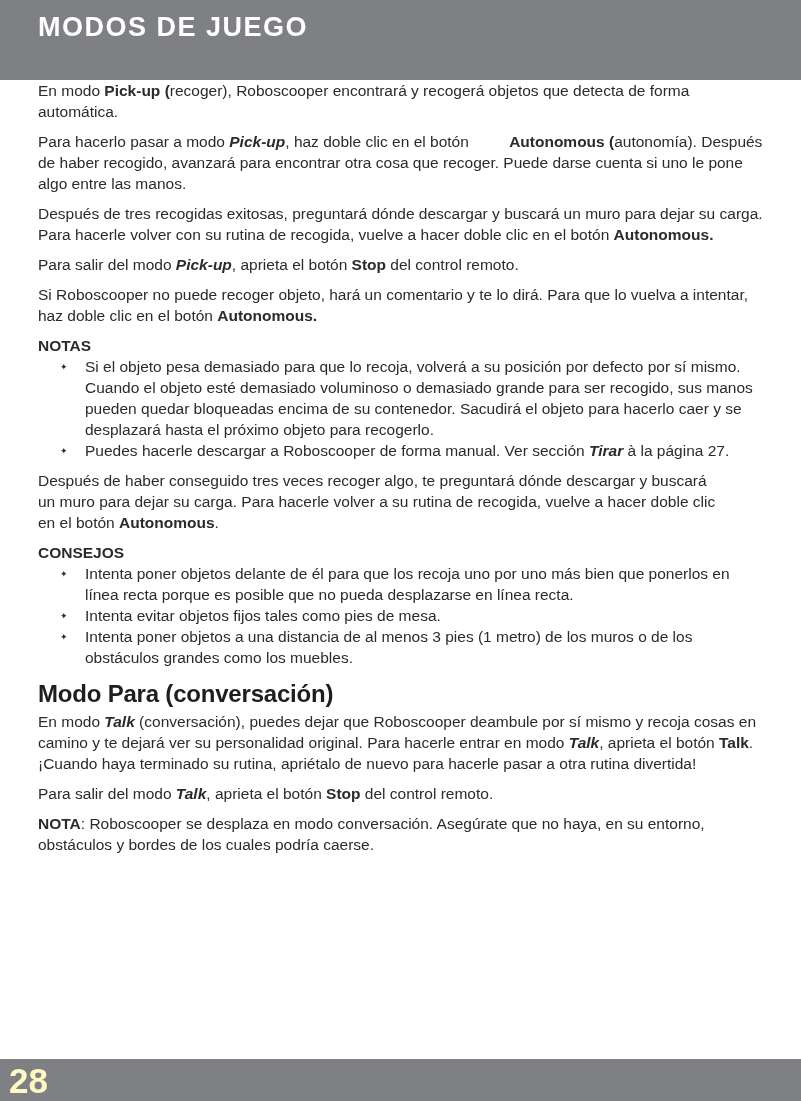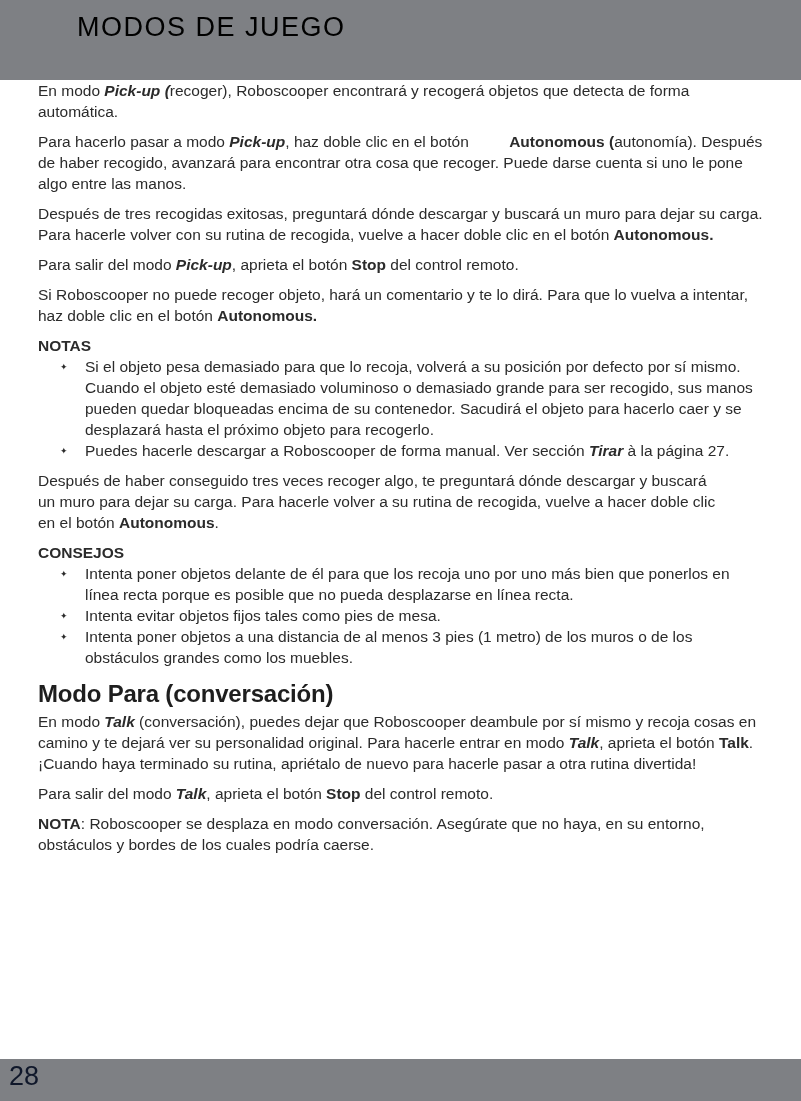--- a/index.html
+++ b/index.html
@@ -8,23 +8,22 @@
     background:#ffffff;
     font-family:"Liberation Sans",sans-serif;
     -webkit-font-smoothing:antialiased;
   }
   .header-bar{
     position:absolute;top:0;left:0;width:801px;height:80px;
     background:#7e8084;
   }
   .header-title{
     position:absolute;left:38px;top:12px;
-    color:#000000;font-size:27px;font-weight:400;letter-spacing:1.5px;
+    color:#ffffff;font-size:27px;font-weight:700;letter-spacing:1.5px;
     font-family:"Liberation Sans",sans-serif;
-    margin-left:39px;
   }
   .content{
     position:absolute;top:80px;left:38px;width:727px;
     color:#2b2b2b;font-size:15.5px;line-height:21px;
   }
   .content h2{
     font-size:24px;line-height:28px;margin:12px 0 3px;
     letter-spacing:-0.2px;color:#1e1e1e;font-weight:700;
   }
   .content p{margin:0 0 9px;}
@@ -35,33 +34,33 @@
   .content .marker{
     position:absolute;left:22px;top:1px;font-size:9px;line-height:21px;
     font-family:"DejaVu Sans",sans-serif;color:#2b2b2b;
   }
   .footer-bar{
     position:absolute;bottom:0;left:0;width:801px;height:42px;
     background:#7e8084;
   }
   .footer-page{
     position:absolute;left:9px;top:2px;
-    color:#0f172a;font-size:27px;font-weight:400;
+    color:#fef9c3;font-size:35px;font-weight:700;
   }
 </style>
 </head>
 <body>
 
 <div class="header-bar">
   <div class="header-title">MODOS DE JUEGO</div>
 </div>
 
 <div class="content">
     <section>
-      <p><span>En modo </span><span style="font-weight: 700; font-style: italic;">Pick-up (</span><span>recoger), Roboscooper encontrará y recogerá objetos que detecta de forma automática.</span></p>
+      <p><span>En modo </span><span style="font-weight: 700; ">Pick-up (</span><span>recoger), Roboscooper encontrará y recogerá objetos que detecta de forma automática.</span></p>
       <p><span>Para hacerlo pasar a modo </span><span style="font-weight: 700; font-style: italic;">Pick-up</span><span>, haz doble clic en el botón </span><span style="font-weight: 700; margin-left: 36px;">Autonomous (</span><span>autonomía). Después de haber recogido, avanzará para encontrar otra cosa que recoger. Puede darse cuenta si uno le pone algo entre las manos.</span></p>
       <p><span>Después de tres recogidas exitosas, preguntará dónde descargar y buscará un muro para dejar su carga. Para hacerle volver con su rutina de recogida, vuelve a hacer doble clic en el botón </span><span style="font-weight: 700;">Autonomous.</span></p>
       <p><span>Para salir del modo </span><span style="font-weight: 700; font-style: italic;">Pick-up</span><span>, aprieta el botón </span><span style="font-weight: 700;">Stop</span><span> del control remoto.</span></p>
       <p><span>Si Roboscooper no puede recoger objeto, hará un comentario y te lo dirá. Para que lo vuelva a intentar, haz doble clic en el botón </span><span style="font-weight: 700;">Autonomous.</span></p>
       <div class="label">NOTAS</div>
       <ul>
         <li><span class="marker">✦</span><span>Si el objeto pesa demasiado para que lo recoja, volverá a su posición por defecto por sí mismo. Cuando el objeto esté demasiado voluminoso o demasiado grande para ser recogido, sus manos pueden quedar bloqueadas encima de su contenedor. Sacudirá el objeto para hacerlo caer y se desplazará hasta el próximo objeto para recogerlo.</span></li>
         <li><span class="marker">✦</span><span>Puedes hacerle descargar a Roboscooper de forma manual. Ver sección </span><span style="font-weight: 700; font-style: italic;">Tirar</span><span> à la página 27.</span></li>
       </ul>
       <p class="narrow"><span>Después de haber conseguido tres veces recoger algo, te preguntará dónde descargar y buscará un muro para dejar su carga. Para hacerle volver a su rutina de recogida, vuelve a hacer doble clic en el botón </span><span style="font-weight: 700;">Autonomous</span><span>.</span></p>

